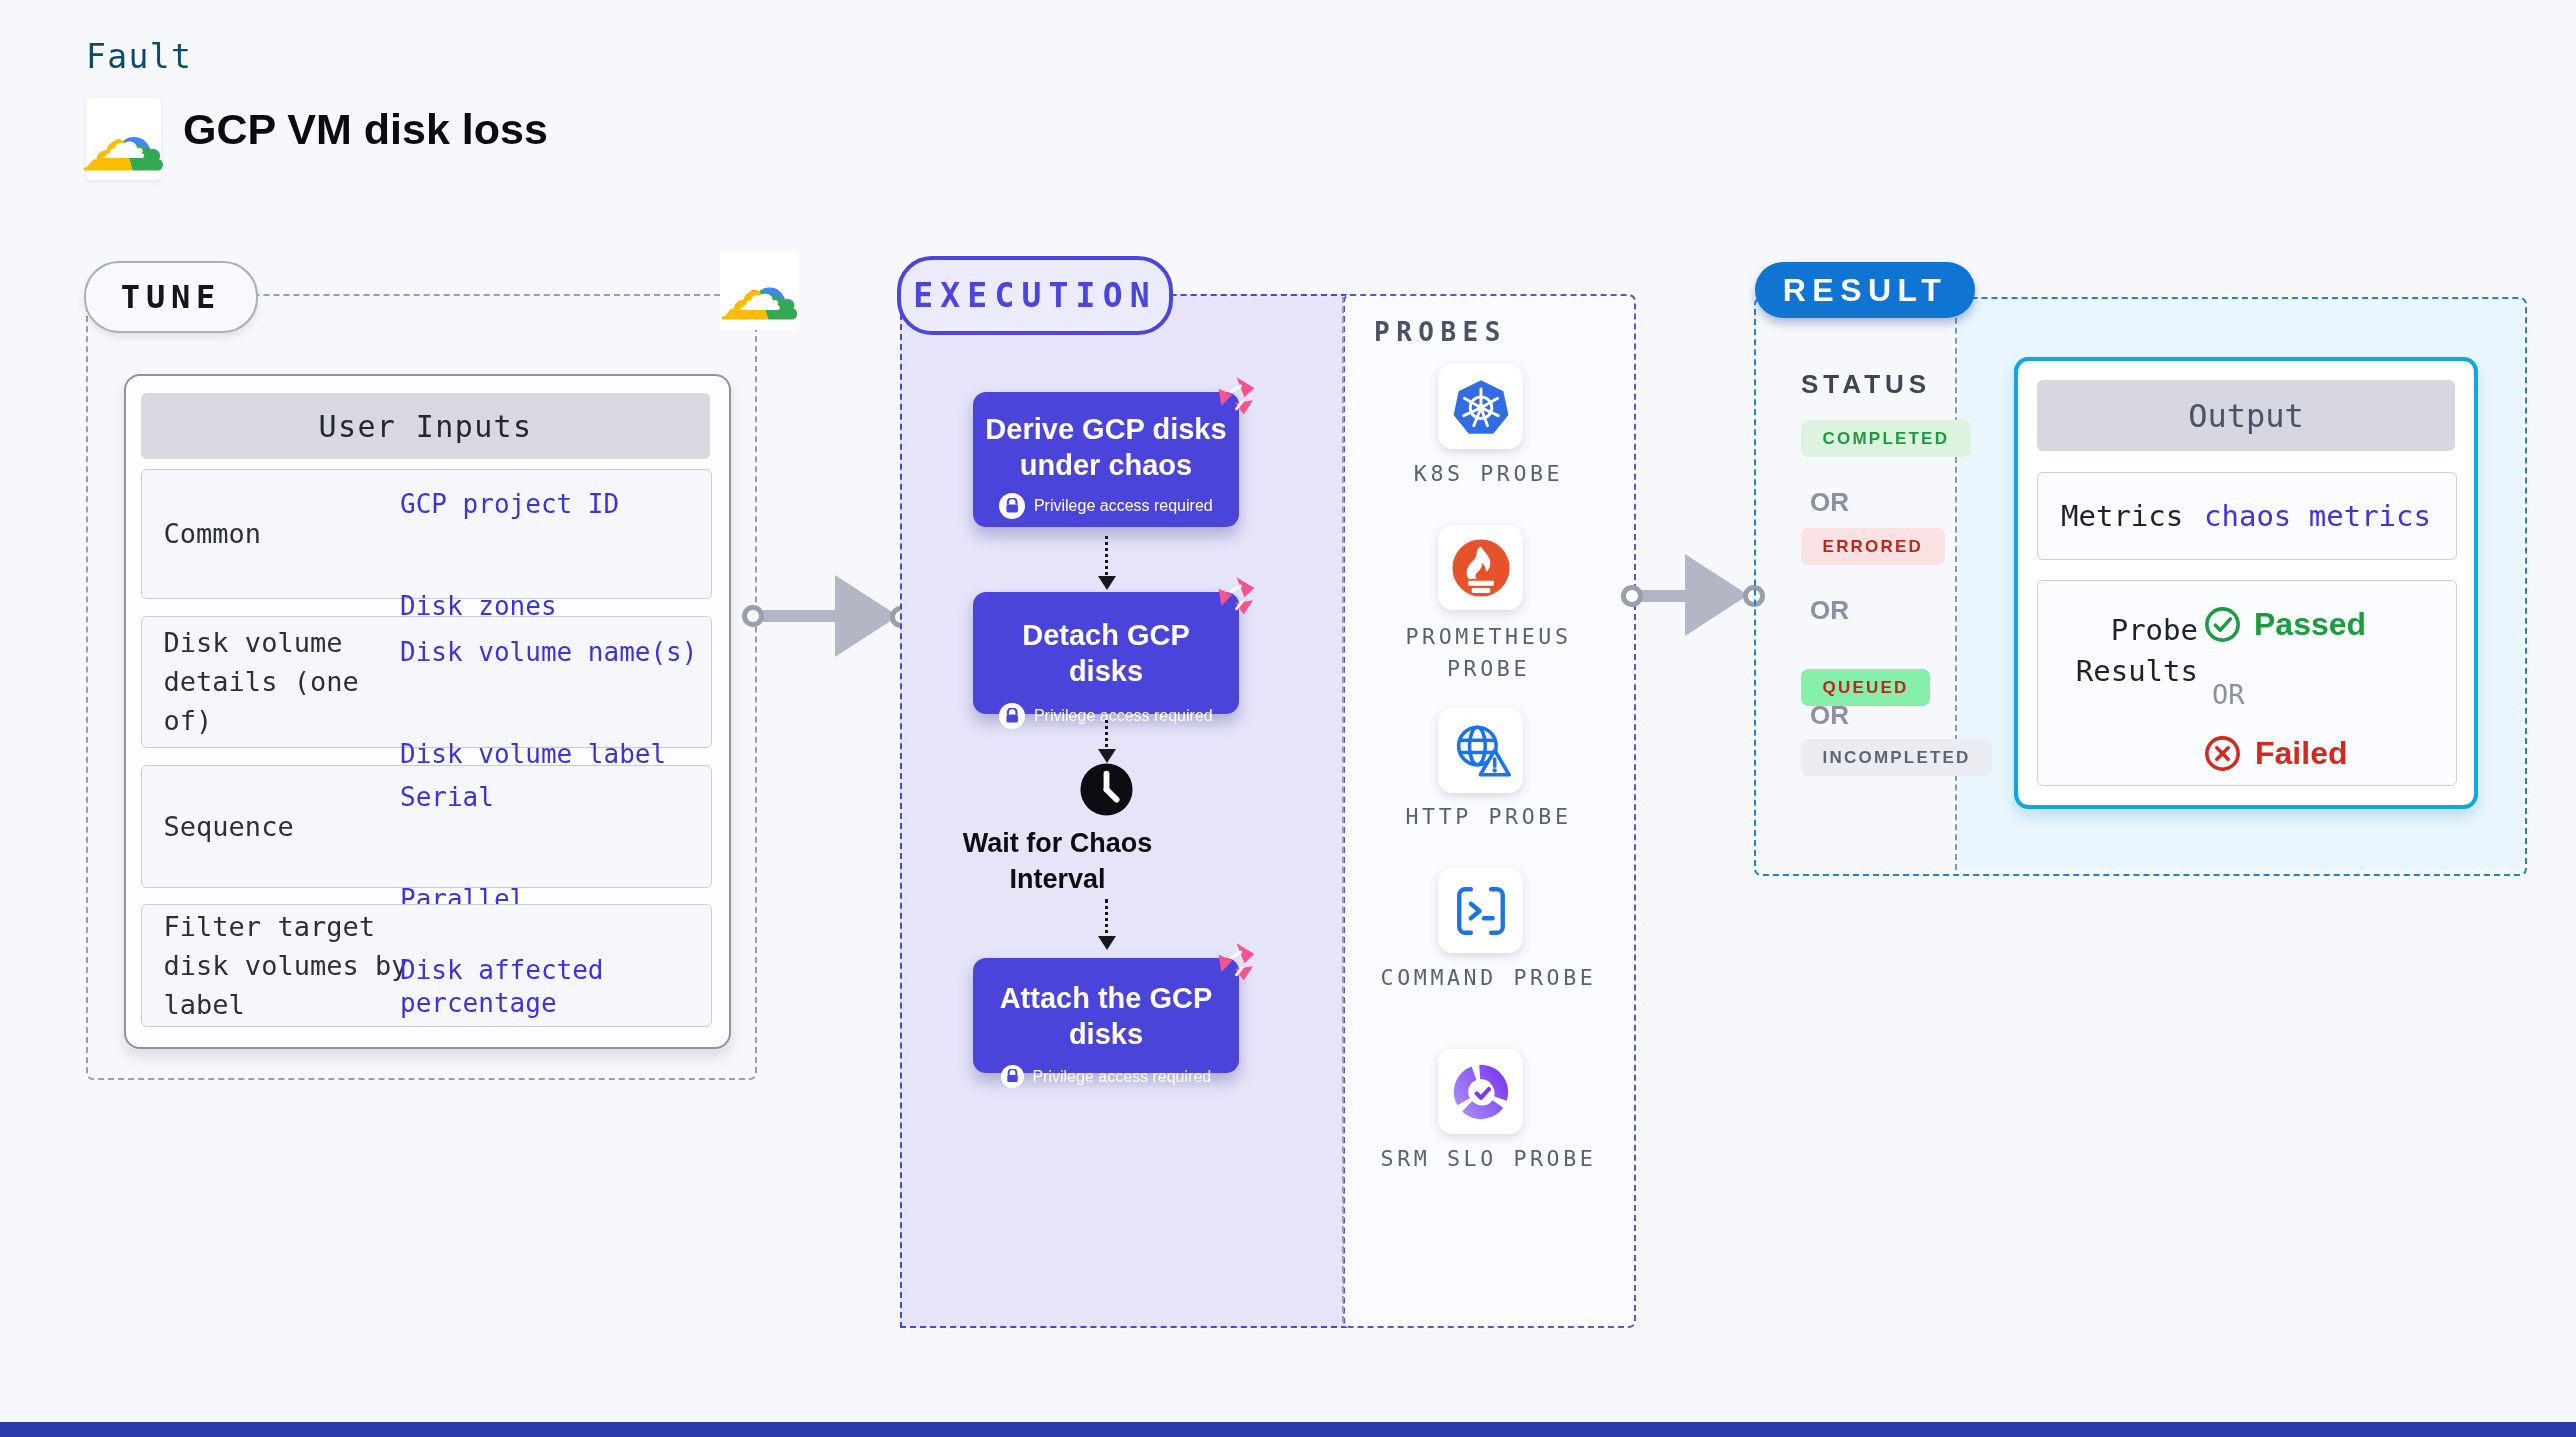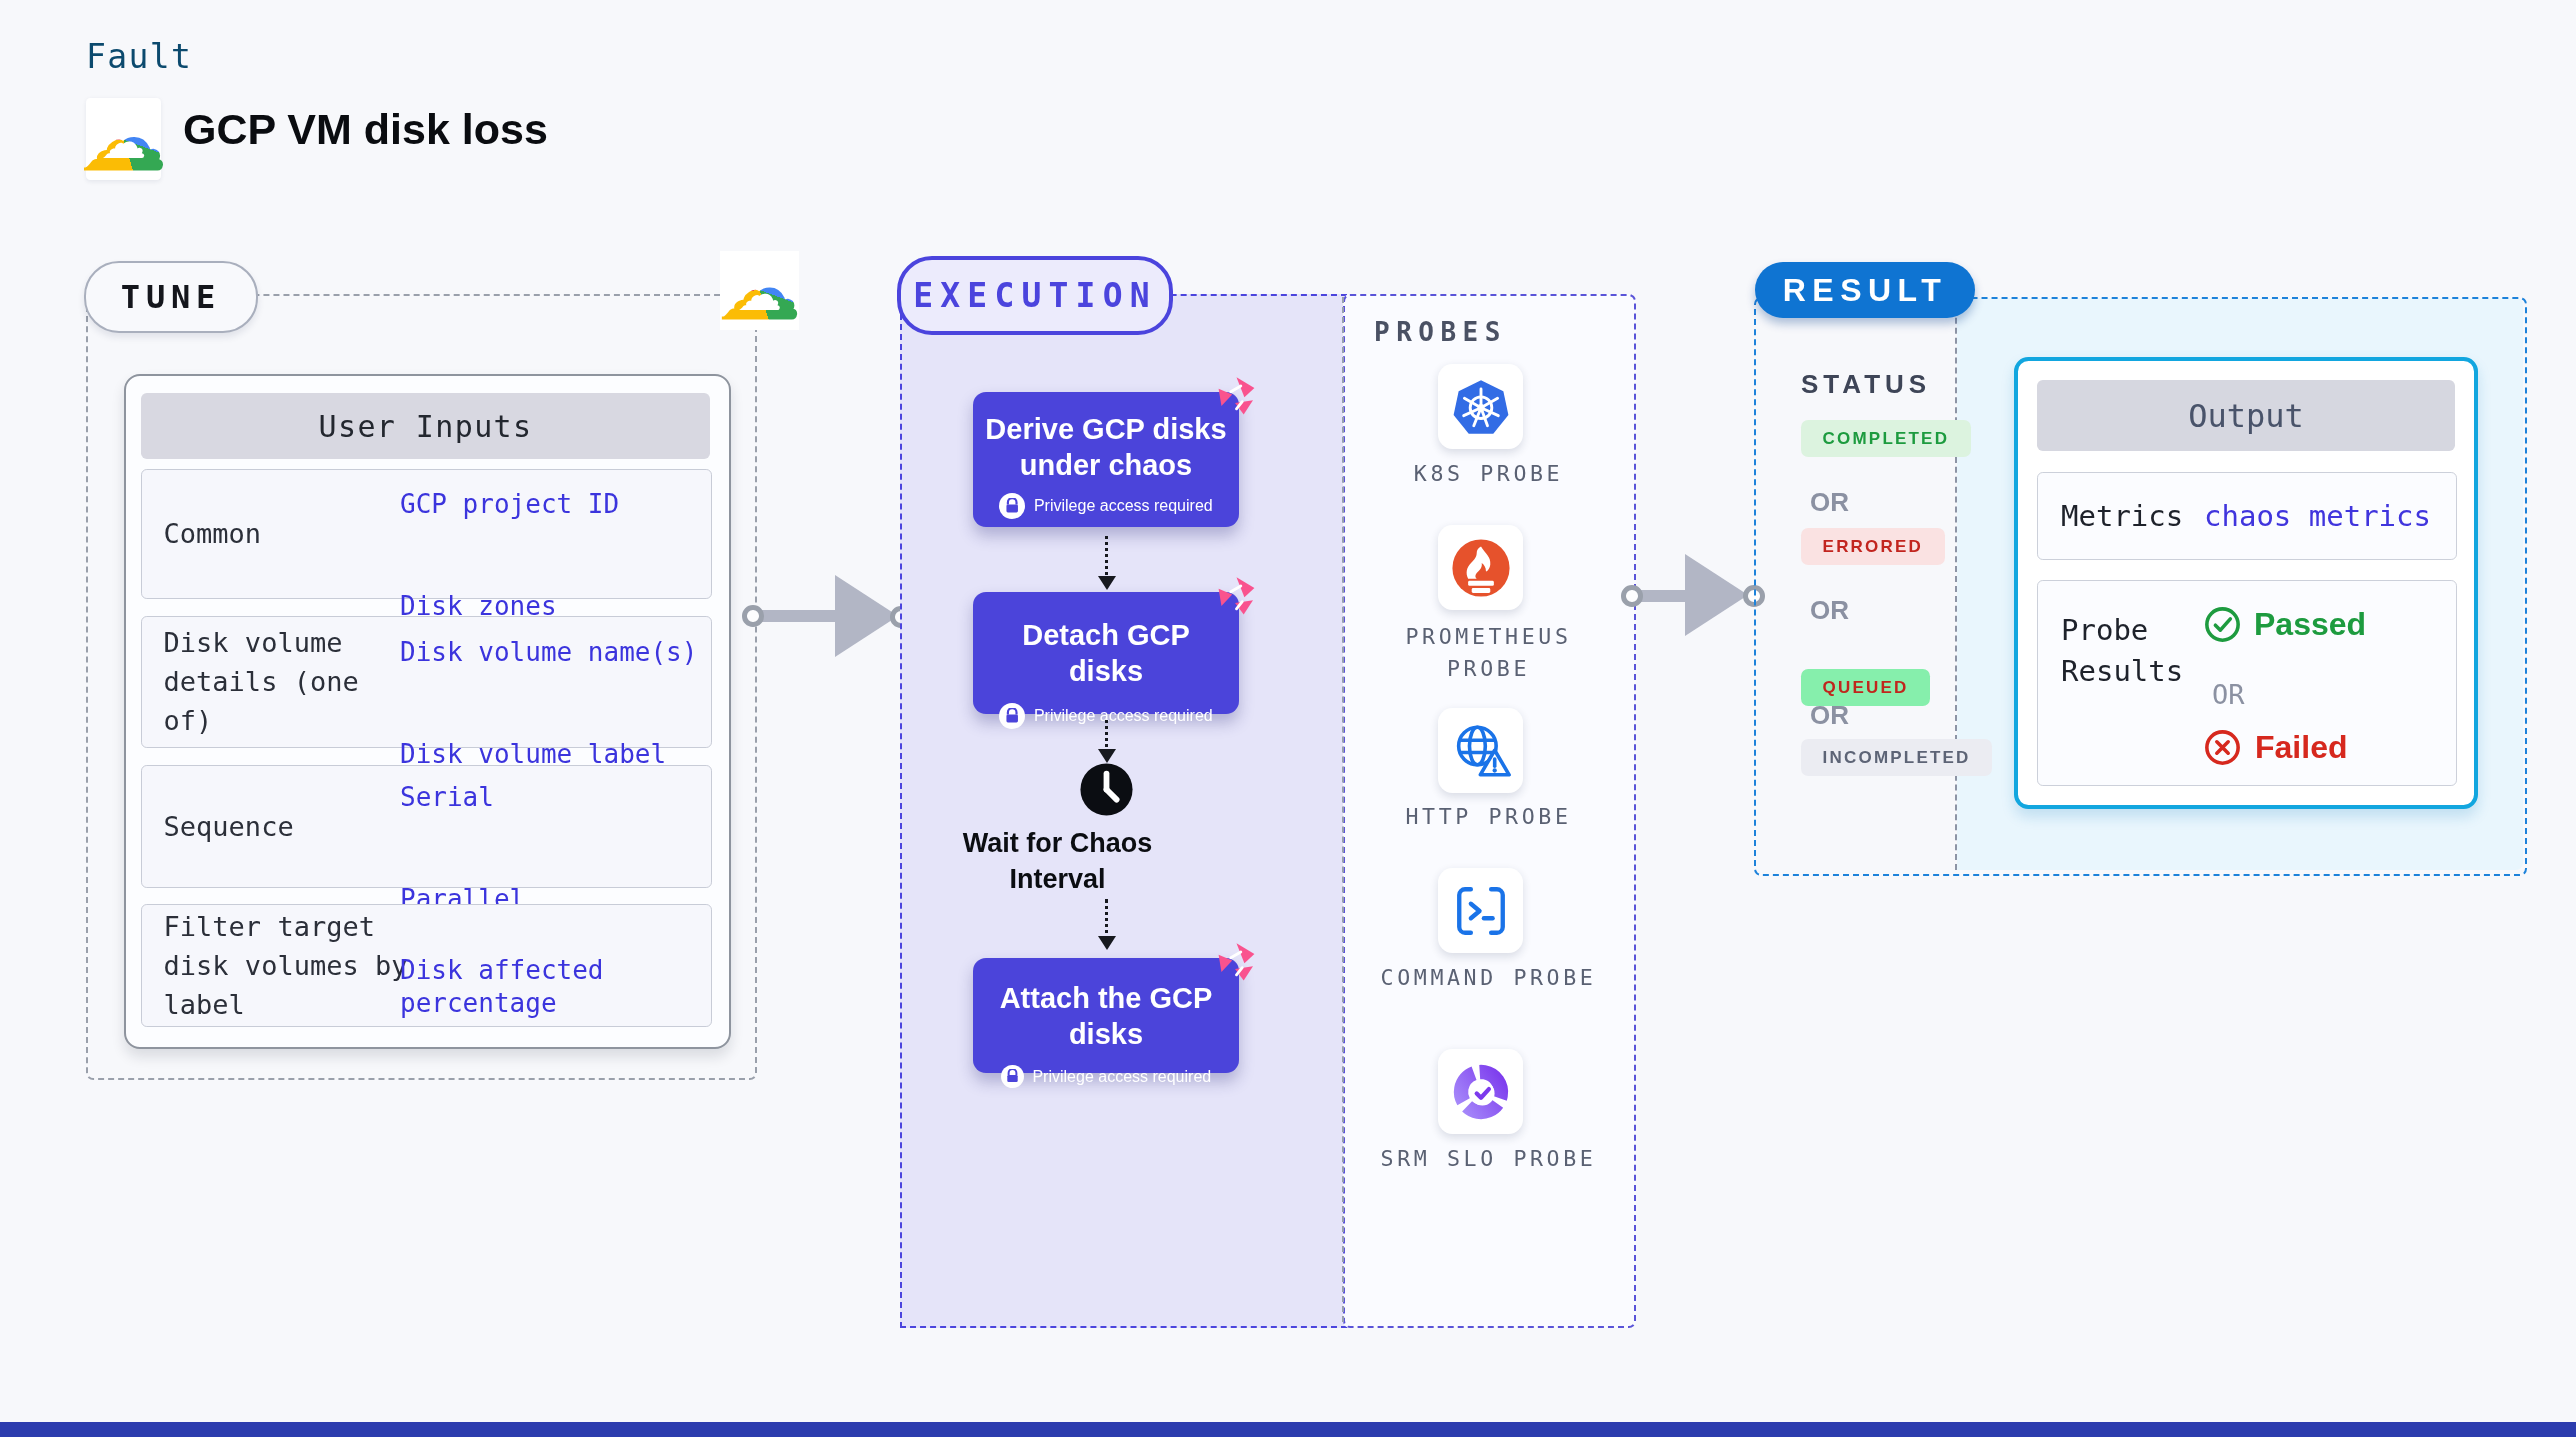--- a/index.html
+++ b/index.html
@@ -84,21 +84,21 @@
   .sb-incompleted{background:#ebecf2;color:#5d6476;}
   .status-or{left:1810px;font-size:26px;color:#8b91a2;font-weight:bold;}
 
   .output-card{left:2014px;top:357px;width:464px;height:452px;background:#ffffff;border:4.3px solid #12a6df;
                border-radius:14.4px;box-shadow:0 7.2px 13px rgba(18,120,190,.18);box-sizing:border-box;}
   .output-header{left:2037px;top:380px;width:418px;height:71px;background:#d6d7e0;border-radius:5.8px;
                  display:flex;align-items:center;justify-content:center;font-size:32px;color:#49536a;}
   .output-row{left:2037px;width:418px;background:#fbfcff;border:1.4px solid #ccd0da;border-radius:5.8px;}
   .metrics-label{position:absolute;left:23px;top:50%;transform:translateY(-50%);font-size:29px;color:#1e222b;}
   .metrics-value{position:absolute;left:166px;top:50%;transform:translateY(-50%);font-size:29px;color:#4035dd;}
-  .pr-label{position:absolute;left:23px;top:29px;width:137px;font-size:29px;color:#1e222b;line-height:1.4;}
+  .pr-label{position:absolute;left:23px;top:29px;width:137px;font-size:29px;color:#1e222b;line-height:1.4;text-align:right;}
   .pr-item{position:absolute;left:166px;display:flex;align-items:center;gap:13px;}
   .pr-item .pr-text{font-size:32px;font-weight:bold;}
   .pr-or{position:absolute;left:174px;font-size:27px;color:#8b91a2;}
 
   .footer-bar{left:0;bottom:0;width:2576px;height:16px;background:#2c3cae;}
 </style>
 </head>
 <body>
 
 <div class="stage">
@@ -349,21 +349,21 @@
   <div class="abs output-row" style="top:580px;height:204px;">
     <span class="pr-label mono">Probe Results</span>
     <div class="pr-item" style="top:24.5px;">
       <svg width="37" height="37" viewBox="0 0 52 52">
         <circle cx="26" cy="26" r="22" fill="none" stroke="#1d9b3f" stroke-width="5"></circle>
         <path d="M16 27 l7 7 l14 -16" fill="none" stroke="#1d9b3f" stroke-width="5" stroke-linecap="round" stroke-linejoin="round"></path>
       </svg>
       <span class="pr-text" style="color:#1d9b3f;">Passed</span>
     </div>
     <span class="pr-or mono" style="top:98px;">OR</span>
-    <div class="pr-item" style="top:148px;gap:14px;">
+    <div class="pr-item" style="top:154px;gap:14px;">
       <svg width="37" height="37" viewBox="0 0 52 52">
         <circle cx="26" cy="26" r="22" fill="none" stroke="#d6281e" stroke-width="5"></circle>
         <path d="M18 18 l16 16 M34 18 l-16 16" stroke="#d6281e" stroke-width="5" stroke-linecap="round"></path>
       </svg>
       <span class="pr-text" style="color:#d6281e;">Failed</span>
     </div>
   </div>
 
   <div class="abs footer-bar"></div>
 </div>

